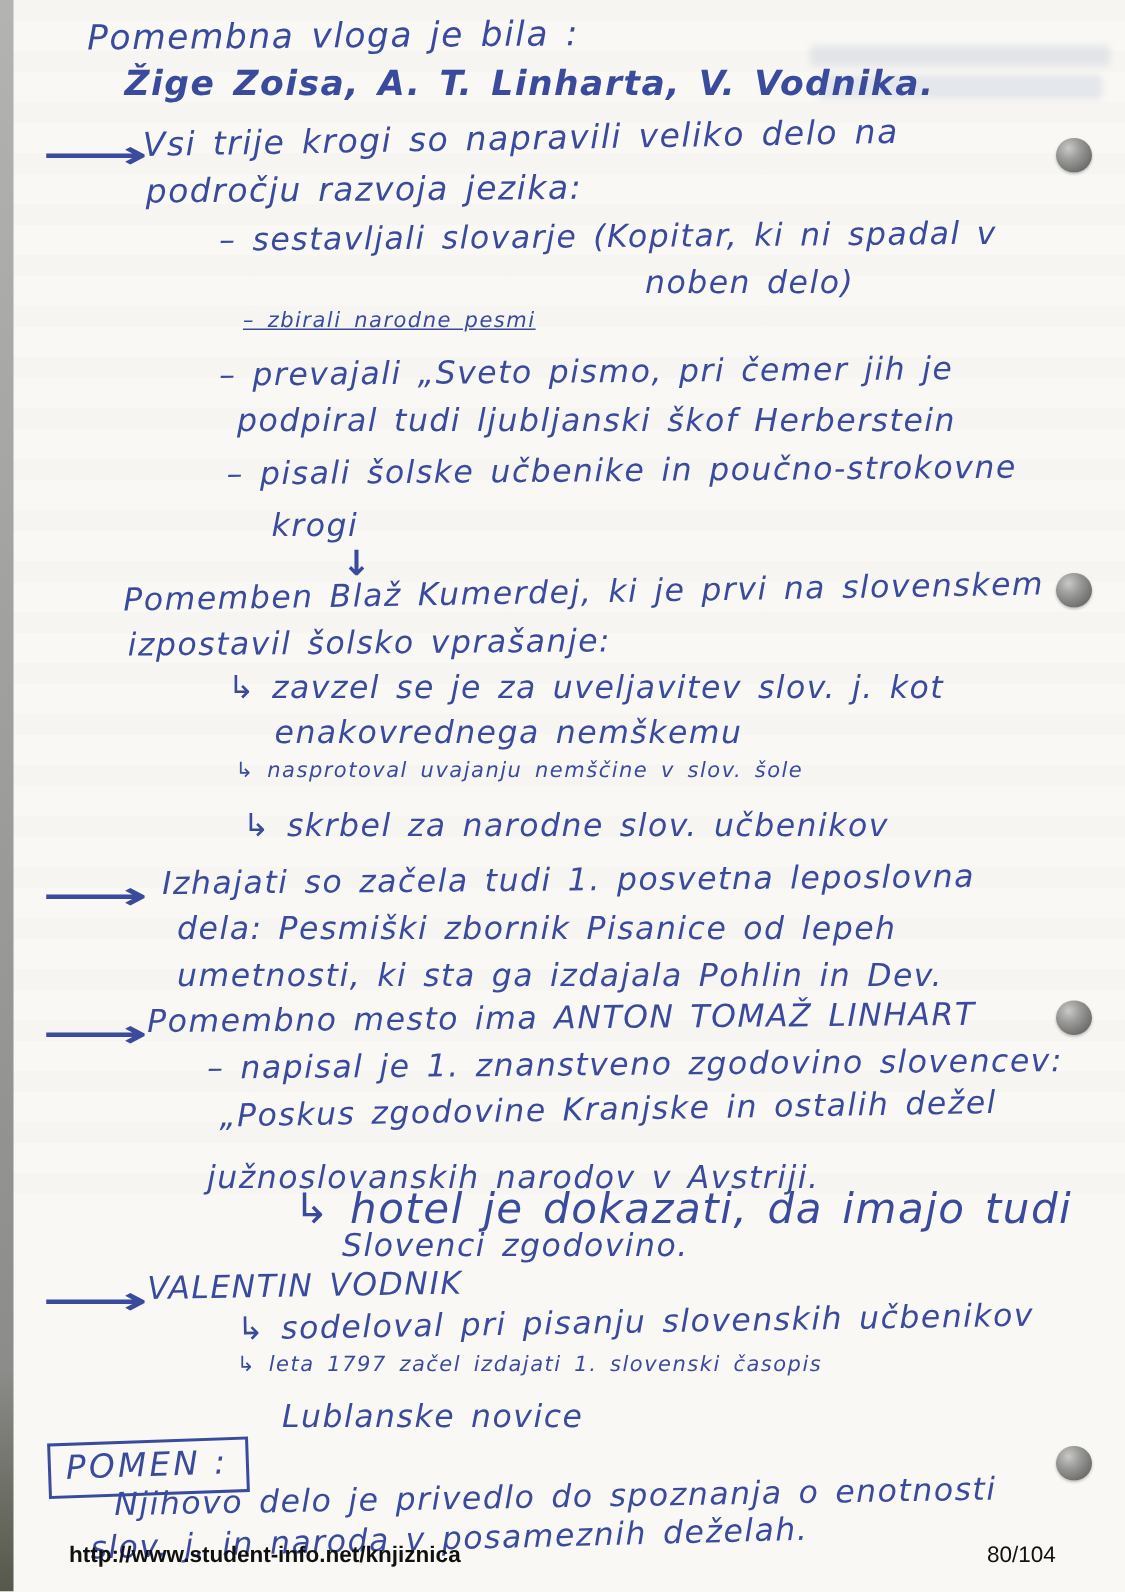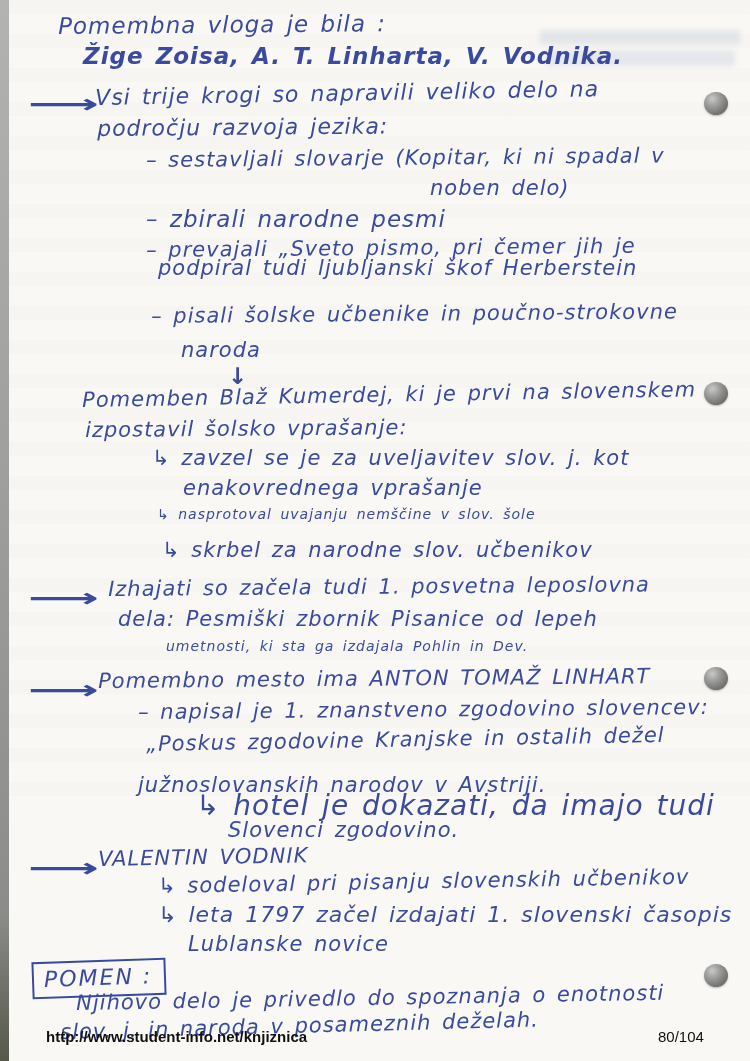--- a/index.html
+++ b/index.html
@@ -73,47 +73,47 @@
   <div class="bleed" style="left:545px;top:50px;width:190px;height:16px"></div>
 
   <div id="hw-layer">
       <div class="hw" style="left: 58px; top: 14px; font-size: 23px; transform: rotate(-0.5deg);">Pomembna vloga je bila :</div>
       <div class="hw" style="left: 83px; top: 44px; font-size: 23px; transform: rotate(0deg); font-weight: bold;">Žige Zoisa, A. T. Linharta, V. Vodnika.</div>
       <div class="hw arrow" style="left: 28px; top: 90px; font-size: 26px; transform: rotate(0deg) scaleX(1.9);">⟶</div>
       <div class="hw" style="left: 95px; top: 86px; font-size: 22px; transform: rotate(-1deg);">Vsi trije krogi so napravili veliko delo na</div>
       <div class="hw" style="left: 97px; top: 117px; font-size: 22px; transform: rotate(-0.5deg);">področju razvoja jezika:</div>
       <div class="hw" style="left: 146px; top: 149px; font-size: 21px; transform: rotate(-0.5deg);">– sestavljali slovarje (Kopitar, ki ni spadal v</div>
       <div class="hw" style="left: 430px; top: 177px; font-size: 21px; transform: rotate(0deg);">noben delo)</div>
-      <div class="hw" style="left: 146px; top: 207px; font-size: 23px; transform: rotate(0deg);">– zbirali narodne pesmi</div>
+      <div class="hw" style="left: 162px; top: 207px; font-size: 14px; transform: rotate(0deg); text-decoration: underline;">– zbirali narodne pesmi</div>
       <div class="hw" style="left: 146px; top: 239px; font-size: 21px; transform: rotate(-0.5deg);">– prevajali „Sveto pismo, pri čemer jih je</div>
-      <div class="hw" style="left: 158px; top: 257px; font-size: 21px; transform: rotate(0deg);">podpiral tudi ljubljanski škof Herberstein</div>
+      <div class="hw" style="left: 158px; top: 269px; font-size: 21px; transform: rotate(0deg);">podpiral tudi ljubljanski škof Herberstein</div>
       <div class="hw" style="left: 151px; top: 305px; font-size: 21px; transform: rotate(-0.5deg);">– pisali šolske učbenike in poučno-strokovne</div>
-      <div class="hw" style="left: 181px; top: 339px; font-size: 21px; transform: rotate(0deg);">naroda</div>
+      <div class="hw" style="left: 181px; top: 339px; font-size: 21px; transform: rotate(0deg);">krogi</div>
       <div class="hw arrow" style="left: 228px; top: 364px; font-size: 23px; transform: rotate(0deg);">↓</div>
       <div class="hw" style="left: 82px; top: 389px; font-size: 21px; transform: rotate(-1deg);">Pomemben Blaž Kumerdej, ki je prvi na slovenskem</div>
       <div class="hw" style="left: 85px; top: 419px; font-size: 21px; transform: rotate(-0.5deg);">izpostavil šolsko vprašanje:</div>
       <div class="hw" style="left: 152px; top: 447px; font-size: 21px; transform: rotate(0deg);">↳ zavzel se je za uveljavitev slov. j. kot</div>
-      <div class="hw" style="left: 183px; top: 477px; font-size: 21px; transform: rotate(0deg);">enakovrednega vprašanje</div>
+      <div class="hw" style="left: 183px; top: 477px; font-size: 21px; transform: rotate(0deg);">enakovrednega nemškemu</div>
       <div class="hw" style="left: 157px; top: 507px; font-size: 14px; transform: rotate(0deg);">↳ nasprotoval uvajanju nemščine v slov. šole</div>
       <div class="hw" style="left: 162px; top: 539px; font-size: 21px; transform: rotate(0deg);">↳ skrbel za narodne slov. učbenikov</div>
       <div class="hw arrow" style="left: 28px; top: 584px; font-size: 26px; transform: rotate(0deg) scaleX(1.9);">⟶</div>
       <div class="hw" style="left: 108px; top: 578px; font-size: 21px; transform: rotate(-0.5deg);">Izhajati so začela tudi 1. posvetna leposlovna</div>
       <div class="hw" style="left: 118px; top: 608px; font-size: 21px; transform: rotate(0deg);">dela: Pesmiški zbornik Pisanice od lepeh</div>
-      <div class="hw" style="left: 118px; top: 639px; font-size: 14px; transform: rotate(0deg); margin-left: 48px;">umetnosti, ki sta ga izdajala Pohlin in Dev.</div>
+      <div class="hw" style="left: 118px; top: 639px; font-size: 21px; transform: rotate(0deg);">umetnosti, ki sta ga izdajala Pohlin in Dev.</div>
       <div class="hw arrow" style="left: 28px; top: 676px; font-size: 26px; transform: rotate(0deg) scaleX(1.9);">⟶</div>
       <div class="hw" style="left: 98px; top: 670px; font-size: 21px; transform: rotate(-0.5deg);">Pomembno mesto ima ANTON TOMAŽ LINHART</div>
       <div class="hw" style="left: 138px; top: 701px; font-size: 21px; transform: rotate(-0.5deg);">– napisal je 1. znanstveno zgodovino slovencev:</div>
       <div class="hw" style="left: 146px; top: 733px; font-size: 21px; transform: rotate(-1deg);">„Poskus zgodovine Kranjske in ostalih dežel</div>
       <div class="hw" style="left: 138px; top: 774px; font-size: 21px; transform: rotate(0deg);">južnoslovanskih narodov v Avstriji.</div>
       <div class="hw" style="left: 196px; top: 791px; font-size: 28px; transform: rotate(0deg);">↳ hotel je dokazati, da imajo tudi</div>
       <div class="hw" style="left: 228px; top: 819px; font-size: 21px; transform: rotate(0deg);">Slovenci zgodovino.</div>
       <div class="hw arrow" style="left: 28px; top: 854px; font-size: 26px; transform: rotate(0deg) scaleX(1.9);">⟶</div>
       <div class="hw" style="left: 98px; top: 848px; font-size: 21px; transform: rotate(-1deg);">VALENTIN VODNIK</div>
       <div class="hw" style="left: 158px; top: 875px; font-size: 21px; transform: rotate(-1deg);">↳ sodeloval pri pisanju slovenskih učbenikov</div>
-      <div class="hw" style="left: 158px; top: 903px; font-size: 22px; transform: rotate(0deg); font-style: italic;">↳ leta 1797 začel izdajati 1. slovenski časopis</div>
+      <div class="hw" style="left: 158px; top: 903px; font-size: 14px; transform: rotate(0deg); font-style: italic;">↳ leta 1797 začel izdajati 1. slovenski časopis</div>
       <div class="hw" style="left: 188px; top: 933px; font-size: 21px; transform: rotate(0deg); text-align: right;">Lublanske novice</div>
       <div class="hw" style="left: 76px; top: 992px; font-size: 21px; transform: rotate(-1deg);">Njihovo delo je privedlo do spoznanja o enotnosti</div>
       <div class="hw" style="left: 60px; top: 1021px; font-size: 21px; transform: rotate(-1.5deg);">slov. j. in naroda v posameznih deželah.</div>
     </div>
 
   <div class="pomen-box">
     <span>POMEN :</span>
   </div>
 
   <div class="footer-url">http://www.student-info.net/knjiznica</div>

